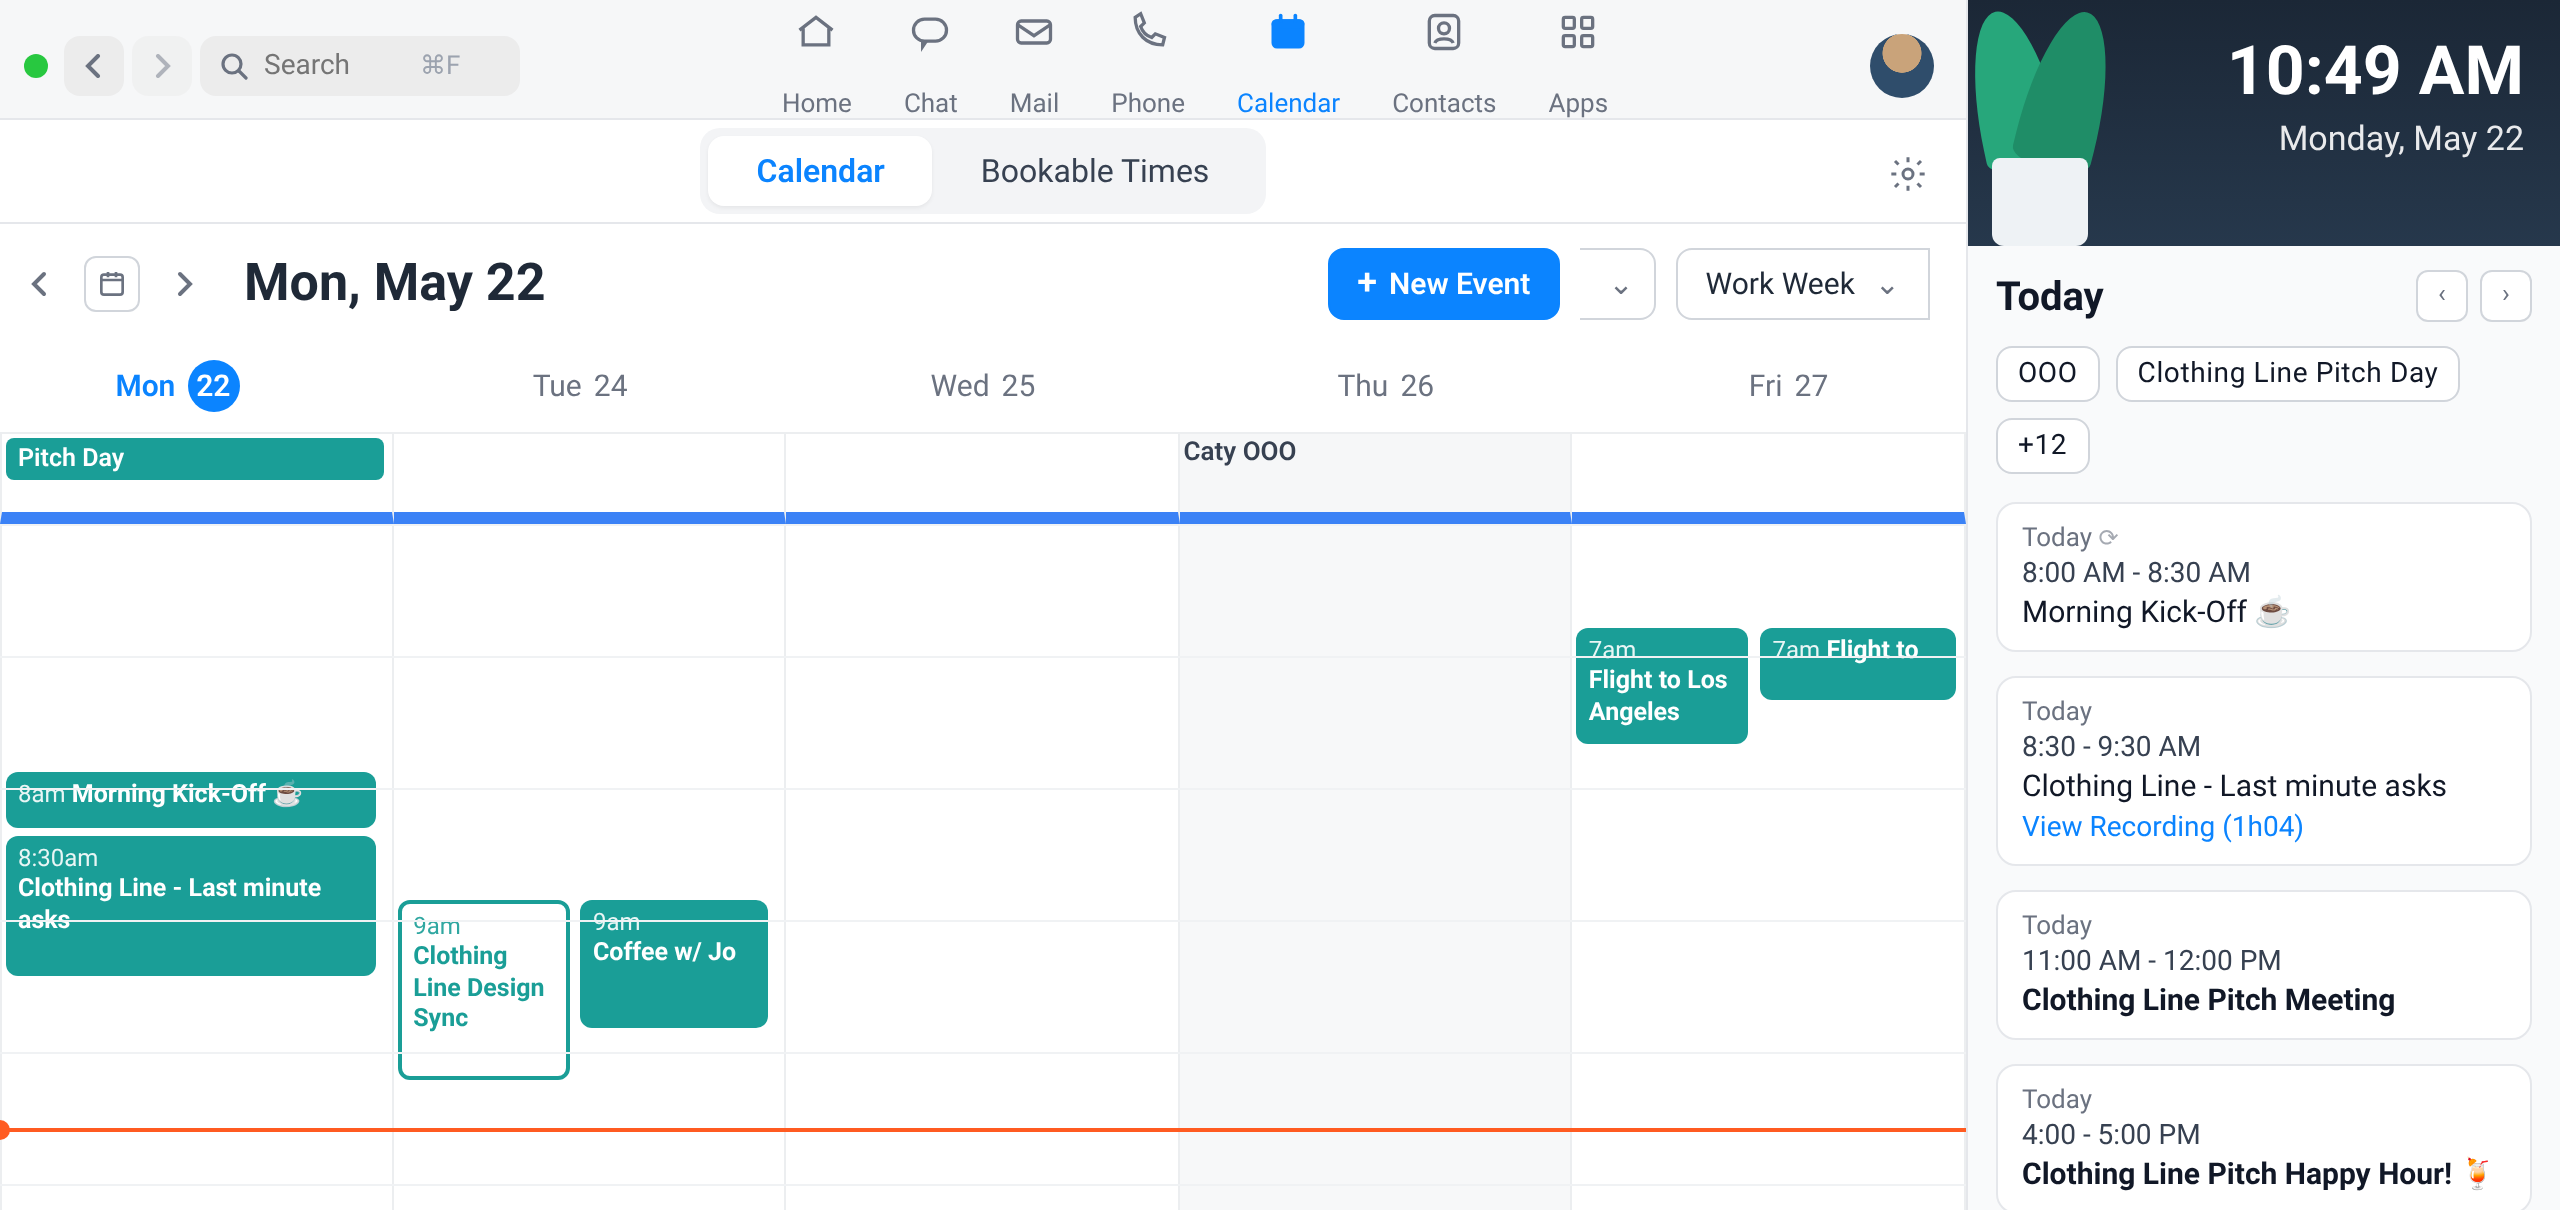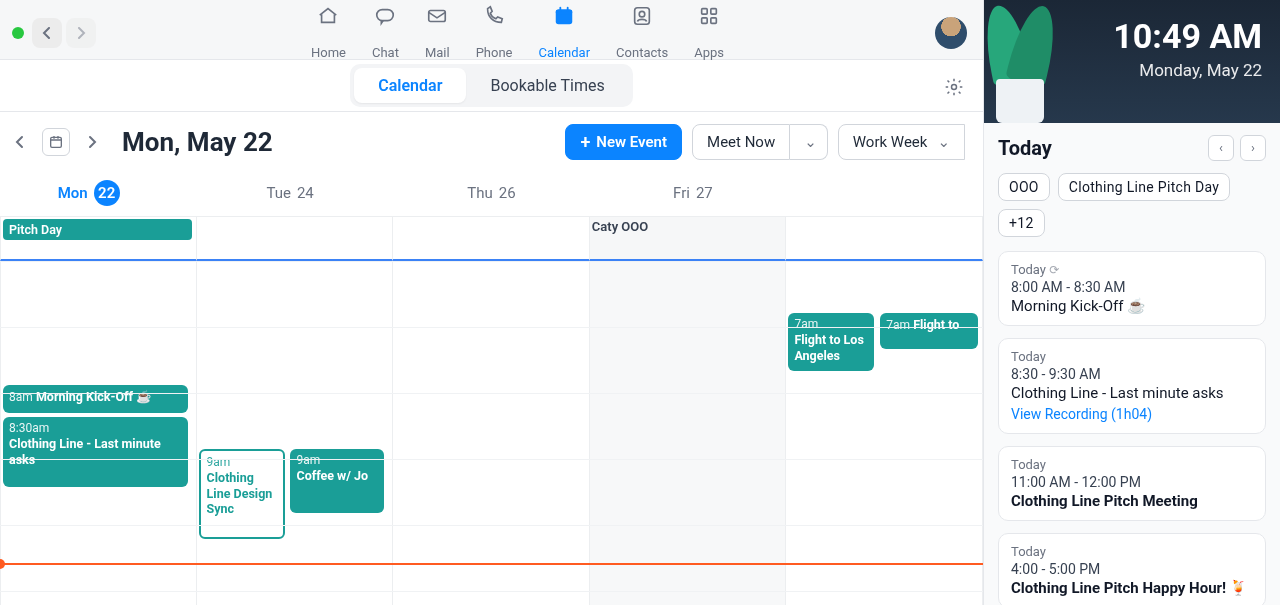--- a/index.html
+++ b/index.html
@@ -42,21 +42,21 @@
   .btngroup .btn.split { border-radius:0 8px 8px 0; border-left:none; padding:8px 10px; }
 
   
   .calwrap { position:relative; flex:1; overflow:hidden; }
   .dayheaders { display:grid; grid-template-columns: repeat(5,1fr); border-bottom:1px solid #eceef0;gap:24px; }
   .dayhead { text-align:center; padding:10px 0; color:#6b7280; font-size:15px; display:flex; justify-content:center; gap:6px; align-items:center; }
   .dayhead.today { color:#0b84ff; font-weight:600; }
   .daynum { display:inline-block; }
   .dayhead.today .daynum { background:#0b84ff; color:#fff; border-radius:50%; width:26px; height:26px; display:inline-flex; align-items:center; justify-content:center; }
   .alldayrow { display:grid; grid-template-columns: repeat(5,1fr); }
-  .alldaycell { min-height:44px; border-right:1px solid #eceef0; border-bottom:2px solid #3b82f6; padding:2px 4px 16px 2px; font-size:13px; }
+  .alldaycell { min-height:44px; border-right:1px solid #eceef0; border-bottom:6px solid #3b82f6; padding:2px 4px 16px 2px; font-size:13px; }
   .alldaycell:first-child{border-left:1px solid #eceef0;}
   .chip { display:block; border-radius:4px; padding:3px 6px; font-size:12.5px; font-weight:600; }
   .chip.teal { background:#1a9e97; color:#fff; }
 
   .grid { position:relative; display:grid; grid-template-columns: repeat(5,1fr); height:420px; }
   .col { border-right:1px solid #eceef0; position:relative; }
   .col:first-child{border-left:1px solid #eceef0;}
   .hourline { position:absolute; left:0; right:0; border-top:1px solid #f0f2f4; }
   .ev { position:absolute; border-radius:6px; padding:4px 6px; font-size:12.5px; overflow:hidden; line-height:1.25; }
   .ev.teal { background:#1a9e97; color:#fff; }
@@ -103,20 +103,30 @@
       <div class="navbtn">
         <svg width="10" height="12" viewBox="0 0 10 12">
             <path d="M7 1 L2 6 L7 11" fill="none" stroke="currentColor" stroke-width="2" stroke-linecap="round"></path>
           </svg>
       </div>
       <div class="navbtn" style="opacity:.5;">
         <svg width="10" height="12" viewBox="0 0 10 12">
             <path d="M3 1 L8 6 L3 11" fill="none" stroke="currentColor" stroke-width="2" stroke-linecap="round"></path>
           </svg>
       </div>
+      <div class="search">
+        <span>
+          <svg width="14" height="14" viewBox="0 0 14 14">
+              <circle cx="6" cy="6" r="4.5" fill="none" stroke="#6b7280" stroke-width="1.6"></circle>
+              <line x1="9.5" y1="9.5" x2="13" y2="13" stroke="#6b7280" stroke-width="1.6" stroke-linecap="round"></line>
+            </svg>
+        </span>
+        <input placeholder="Search" style="">
+        <span class="kbd">⌘F</span>
+      </div>
 
       <div class="navtabs">
         <div class="navtab">
             <span class="ico">
               <svg width="22" height="22" viewBox="0 0 24 24" fill="none" stroke="currentColor" stroke-width="1.8">
                 <path d="M3 11 L12 4 L21 11"></path>
                 <path d="M5 10v9h14v-9"></path>
               </svg>
             </span>
             <span>Home</span>
@@ -214,21 +224,20 @@
             <path d="M3 2 L8 7 L3 12" fill="none" stroke="currentColor" stroke-width="2" stroke-linecap="round"></path>
           </svg>
         </div>
       <div class="datehead">Mon, May 22</div>
       <div class="spacer"></div>
       <button class="btn primary">
         <span style="font-size:18px;line-height:1;">+</span>
         <span>New Event</span>
       </button>
       <div class="btngroup">
-        <button class="btn">Meet Now</button>
         <button class="btn split">
             <span class="caret">⌄</span>
           </button>
       </div>
       <div class="btngroup">
         <button class="btn">
           <span>Work Week</span>
           <span class="caret">⌄</span>
         </button>
       </div>
@@ -236,20 +245,24 @@
 
     <div class="calwrap">
       <div class="dayheaders">
         <div class="dayhead today">
             <span>Mon</span>
             <span class="daynum">22</span>
           </div>
         <div class="dayhead">
             <span>Tue</span>
             <span class="daynum">24</span>
+          </div>
+        <div class="dayhead">
+            <span>Wed</span>
+            <span class="daynum">25</span>
           </div>
         <div class="dayhead">
             <span>Thu</span>
             <span class="daynum">26</span>
           </div>
         <div class="dayhead">
             <span>Fri</span>
             <span class="daynum">27</span>
           </div>
       </div>

